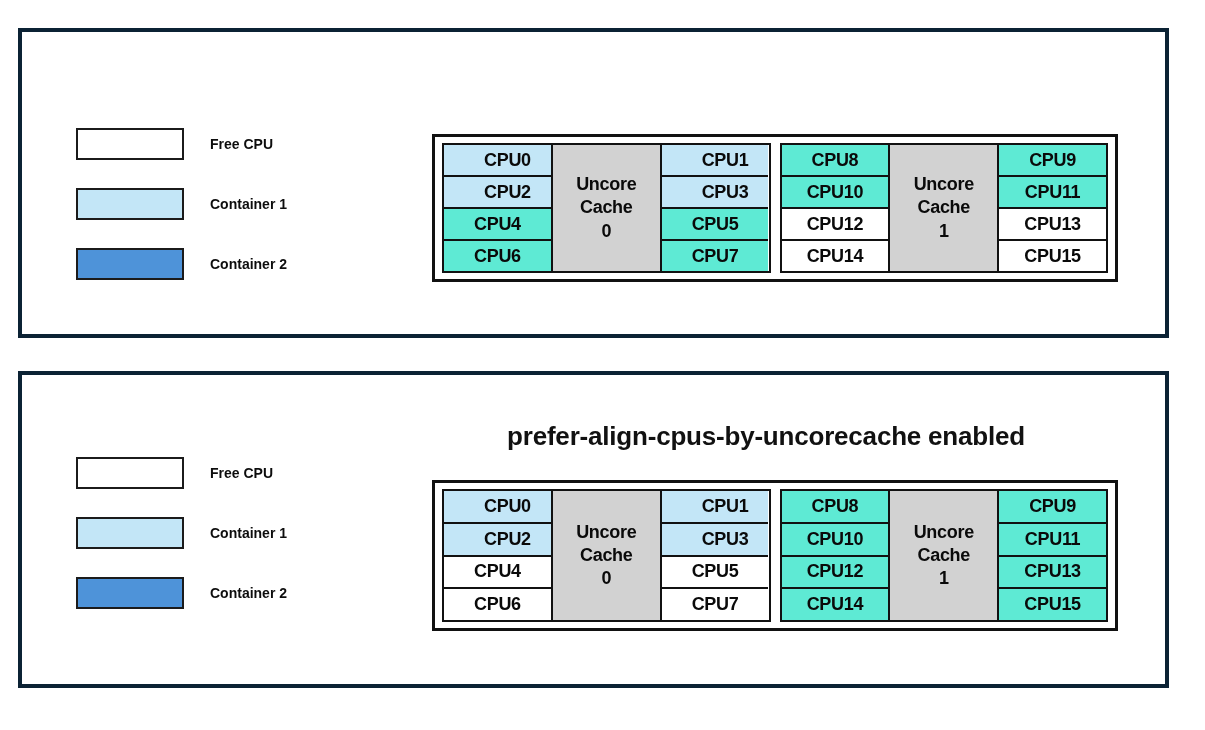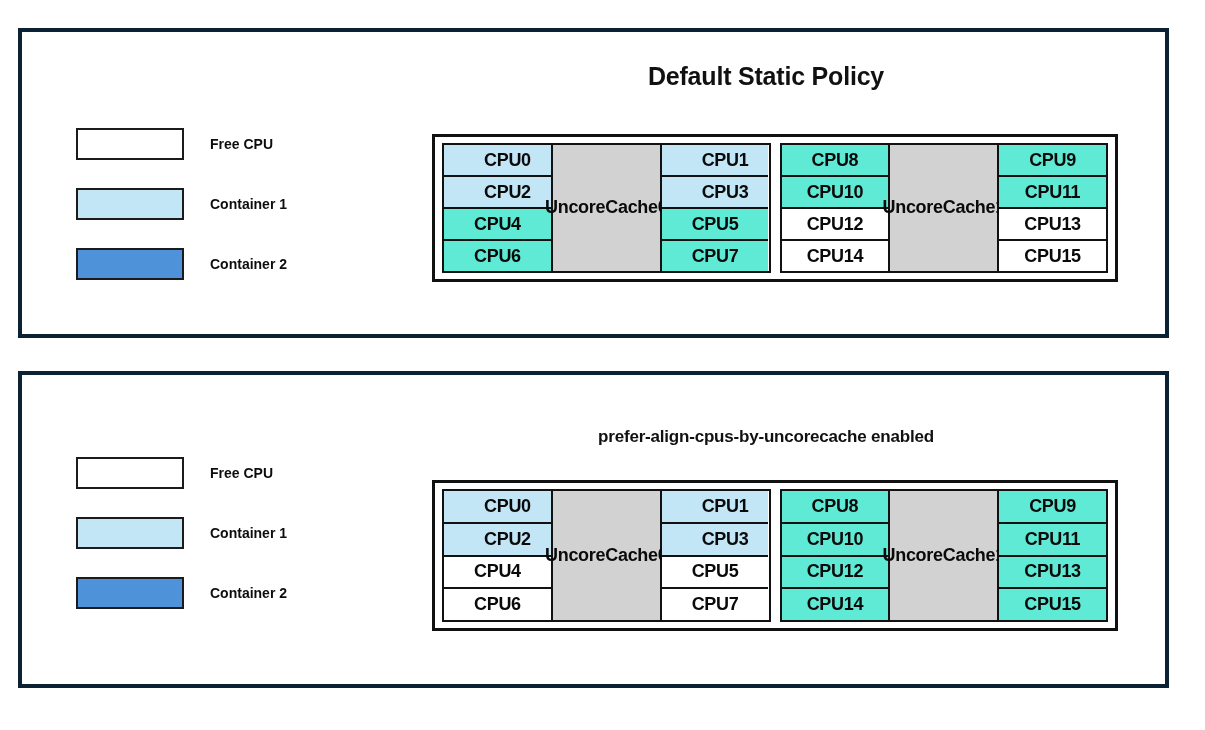--- a/index.html
+++ b/index.html
@@ -32,21 +32,21 @@
     position: absolute;
     top: 30px;
     left: 0;
     right: 0;
     text-align: center;
     font-size: 25px;
     font-weight: bold;
     color: #111111;
     letter-spacing: -0.2px;
   }
-  #panel-bottom .panel-title { top: 52px; font-size: 17px; }
+  #panel-bottom .panel-title { top: 46px; font-size: 26px; }
   
   #panel-top .panel-title    { padding-left: 345px; }
   #panel-bottom .panel-title { padding-left: 345px; }
 
   
   .legend {
     position: absolute;
     left: 54px;
   }
   #panel-top .legend    { top: 95px; }
@@ -124,40 +124,39 @@
   .state-free       { background: #ffffff; }
   .state-container1 { background: #c3e6f7; padding-left: 20px; }
   .state-container2 { background: #5eead4; }
 
   .cache-box {
     flex: 1 1 0;
     background: #d2d2d2;
     border-left: 2px solid #111111;
     border-right: 2px solid #111111;
     display: flex;
-    flex-direction: row;
+    flex-direction: column;
     align-items: center;
     justify-content: center;
     box-sizing: border-box;
     min-width: 0;
   }
   .cache-line {
     font-size: 18px;
     font-weight: bold;
     color: #0a0a0a;
     line-height: 1.28;
     letter-spacing: -0.3px;
   }
 </style>
 </head>
 <body>
 
 <div class="panel" id="panel-top">
 
-  <div class="panel-title">Default Static Policy</div>
 
   <div class="legend">
     <div class="legend-row">
       <div class="legend-swatch sw-free"></div>
       <div class="legend-label">Free CPU</div>
     </div>
     <div class="legend-row">
       <div class="legend-swatch sw-container1"></div>
       <div class="legend-label">Container 1</div>
     </div>

